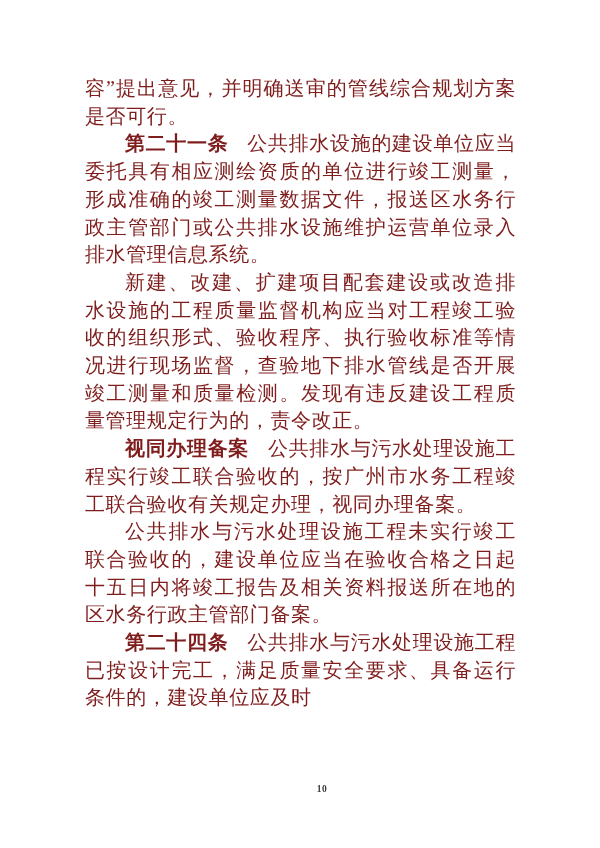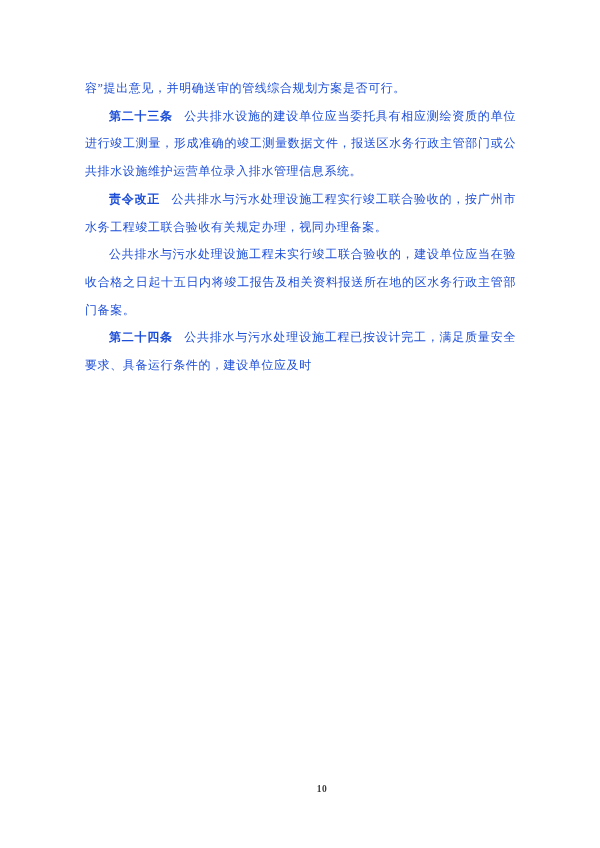--- a/index.html
+++ b/index.html
@@ -22,24 +22,24 @@
   }
   .content {
     position: absolute;
     left: 85px;
     top: 75px;
     width: 431px;
   }
   p.para {
     margin: 0;
     padding: 0;
-    font-size: 12px;
+    font-size: 20px;
     line-height: 27.7px;
     letter-spacing: 0.6px;
-    color: #1d4ed8;
+    color: #7f1d1d;
     text-align: justify;
     text-align-last: left;
     word-break: break-all;
   }
   p.para.indent { text-indent: 2em; }
   p.para.noindent { text-indent: 0; }
   .lead {
     font-weight: 700;
     letter-spacing: 0.6px;
   }
@@ -59,25 +59,26 @@
   }
 </style>
 </head>
 <body>
 
 <div class="page">
   <div class="content">
 
     <p class="para noindent"><span class="lead"></span><span>容”提出意见，并明确送审的管线综合规划方案是否可行。</span></p>
 
-    <p class="para indent"><span class="lead">第二十三条</span><span>公共排水设施的建设单位应当委托具有相应测绘资质的单位进行竣工测量，形成准确的竣工测量数据文件，报送区水务行政主管部门或公共排水设施维护运营单位录入排水管理信息系统。</span></p>
+    <p class="para indent"><span class="lead">第二十一条</span><span>公共排水设施的建设单位应当委托具有相应测绘资质的单位进行竣工测量，形成准确的竣工测量数据文件，报送区水务行政主管部门或公共排水设施维护运营单位录入排水管理信息系统。</span></p>
 
 
+    <p class="para indent"><span class="lead"></span><span>新建、改建、扩建项目配套建设或改造排水设施的工程质量监督机构应当对工程竣工验收的组织形式、验收程序、执行验收标准等情况进行现场监督，查验地下排水管线是否开展竣工测量和质量检测。发现有违反建设工程质量管理规定行为的，责令改正。</span></p>
 
-    <p class="para indent"><span class="lead">责令改正</span><span>公共排水与污水处理设施工程实行竣工联合验收的，按广州市水务工程竣工联合验收有关规定办理，视同办理备案。</span></p>
+    <p class="para indent"><span class="lead">视同办理备案</span><span>公共排水与污水处理设施工程实行竣工联合验收的，按广州市水务工程竣工联合验收有关规定办理，视同办理备案。</span></p>
 
     <p class="para indent"><span class="lead"></span><span>公共排水与污水处理设施工程未实行竣工联合验收的，建设单位应当在验收合格之日起十五日内将竣工报告及相关资料报送所在地的区水务行政主管部门备案。</span></p>
 
 
     <p class="para indent"><span class="lead">第二十四条</span><span>公共排水与污水处理设施工程已按设计完工，满足质量安全要求、具备运行条件的，建设单位应及时</span></p>
 
   </div>
 
   <div class="page-number">10</div>
 </div>

